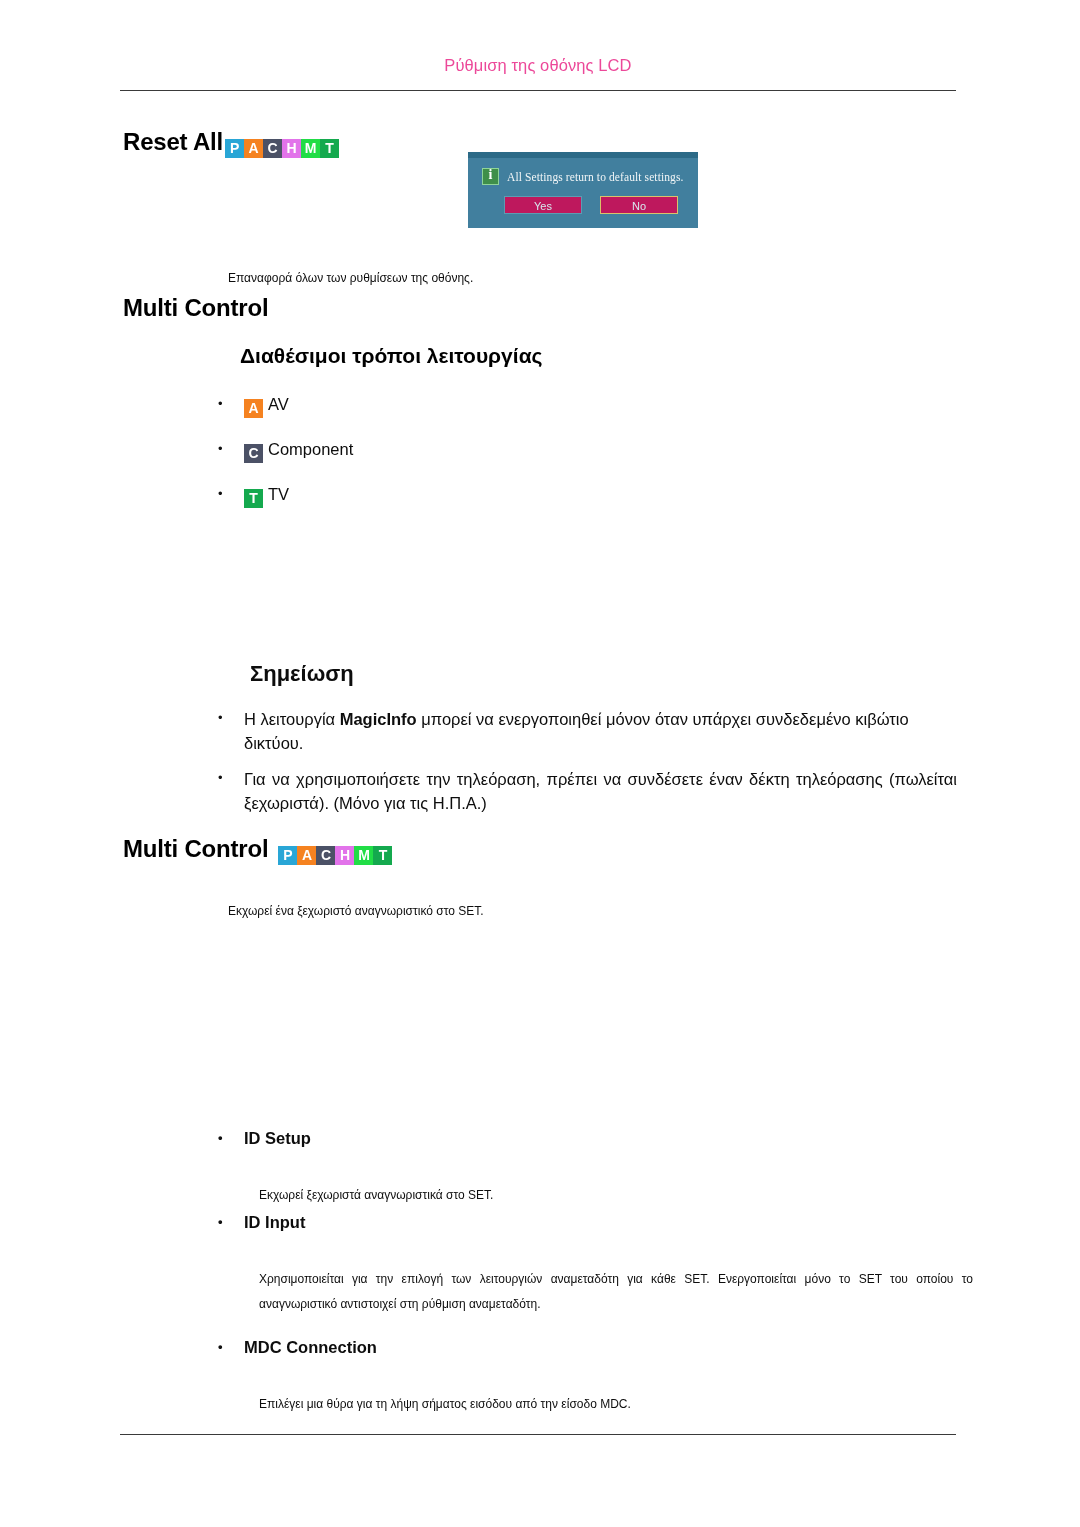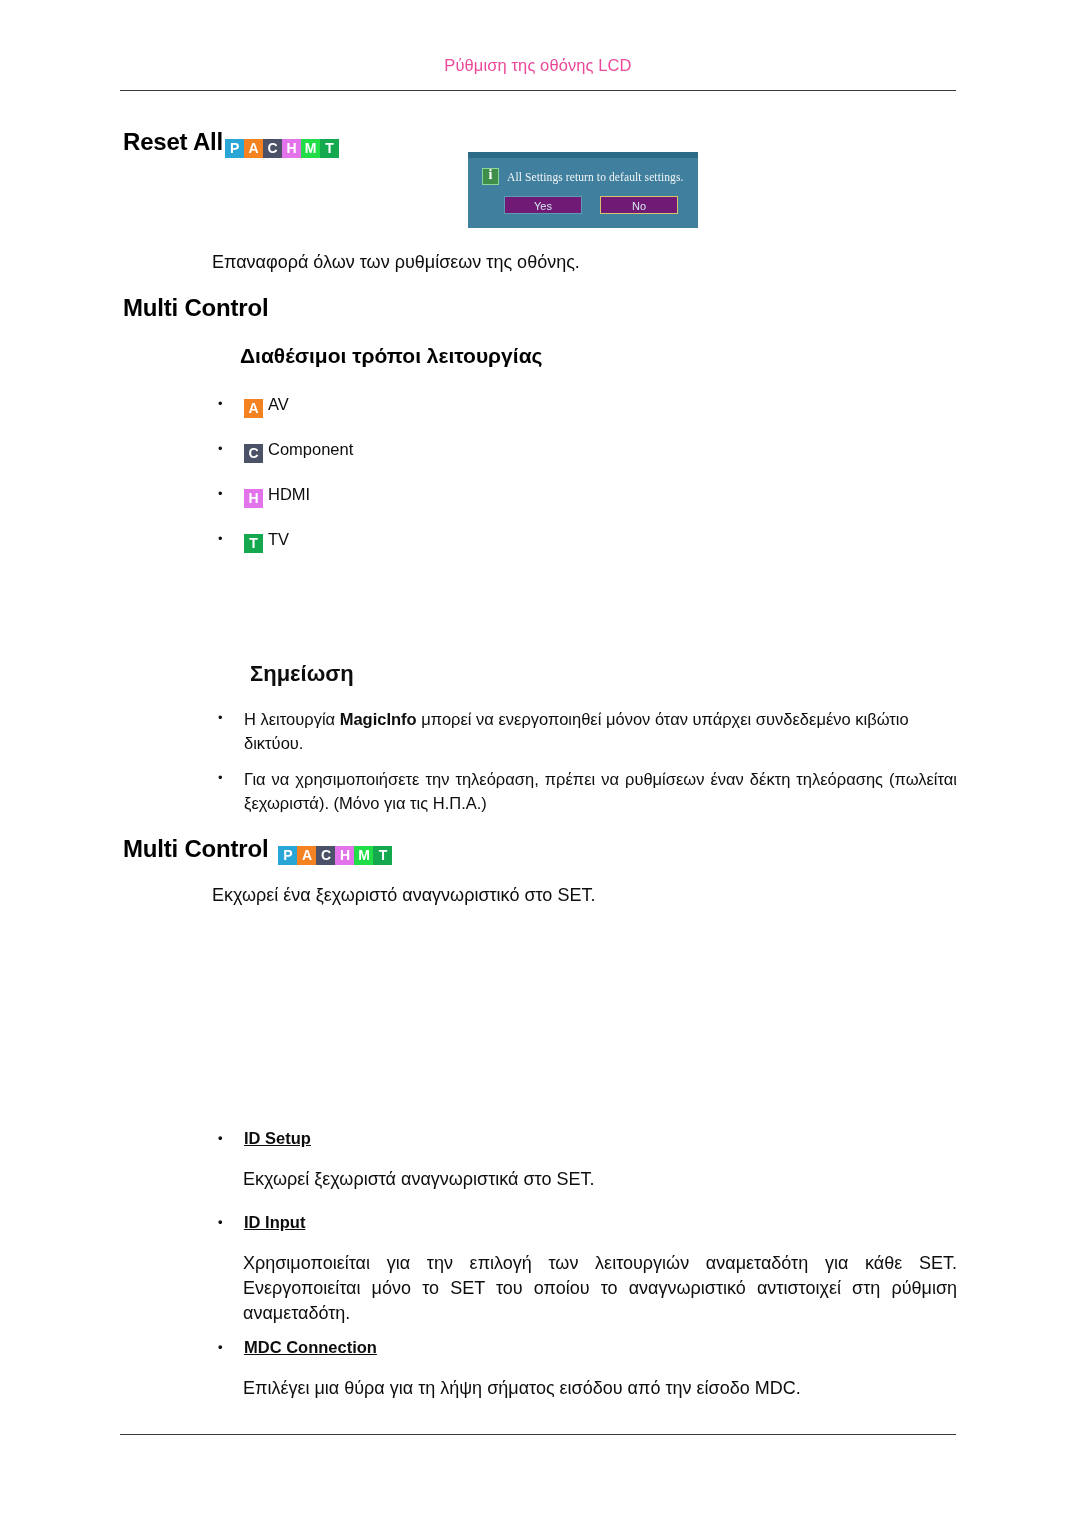--- a/index.html
+++ b/index.html
@@ -162,33 +162,33 @@
     display: flex;
     gap: 18px;
   }
   .osd-btn {
     width: 78px;
     height: 18px;
     line-height: 18px;
     text-align: center;
     font-size: 11px;
     color: #d7e8ee;
-    background: #701a75;
+    background: #be185d;
     border: 1.5px solid #5d9bb2;
     box-sizing: border-box;
   }
   .osd-btn.selected {
     border-color: #d9c36a;
   }
 
   
   .para {
     position: absolute;
-    margin: 0;
-    font-size: 18px;
+    margin: 16px;
+    font-size: 12px;
     line-height: 25px;
     color: #0d0d0d;
   }
   .para.justify { text-align: justify; }
 
   
   .blist {
     position: absolute;
     margin: 0;
     padding: 0;
@@ -202,21 +202,21 @@
     color: #0d0d0d;
   }
   .bitem::before {
     content: "\2022";
     position: absolute;
     left: 6px;
     top: -1px;
     font-size: 13px;
     color: #111;
   }
-  .bitem.bold { font-weight: bold; text-decoration: underline; }
+  .bitem.bold { font-weight: bold; }
   .bitem.justify { text-align: justify; }
   .bitem .strong { font-weight: bold; }
 
   
   .tight { line-height: 24px; }
 
   .note-label {
     position: absolute;
     margin: 0;
     font-size: 22px;
@@ -257,32 +257,31 @@
 
   <p class="para" style="left:212px; top:250px; width:640px;">Επαναφορά όλων των ρυθμίσεων της οθόνης.</p>
 
   <h1 class="sec-title" style="left:123px; top:296px;">Multi Control</h1>
 
   <h2 class="sub-title" style="left:240px; top:345px;">Διαθέσιμοι τρόποι λειτουργίας</h2>
 
   <ul class="blist" id="mode-list" style="left:212px; top:392px; width:560px;">
       <li class="bitem" style="margin-bottom: 19px;"><span class="chip-inline" style="background: rgb(245, 130, 32);">A</span><span>AV</span></li>
       <li class="bitem" style="margin-bottom: 19px;"><span class="chip-inline" style="background: rgb(75, 81, 102);">C</span><span>Component</span></li>
-      <li class="bitem" style="margin-bottom: 19px;"><span class="chip-inline" style="background: rgb(226, 115, 234);">H</span><span>HDMI</span></li>
       <li class="bitem" style="margin-bottom: 19px;"><span class="chip-inline" style="background: rgb(20, 169, 78);">T</span><span>TV</span></li>
     </ul>
 
   <p class="note-label" style="left:250px; top:661px;">Σημείωση</p>
 
   <ul class="blist" style="left:212px; top:707px; width:745px;">
     <li class="bitem tight">
       <span>Η λειτουργία </span><span class="strong">MagicInfo</span><span> μπορεί να ενεργοποιηθεί μόνον όταν υπάρχει συνδεδεμένο κιβώτιο δικτύου.</span>
     </li>
     <li class="bitem tight justify" style="margin-top:12px;">
-      <span>Για να χρησιμοποιήσετε την τηλεόραση, πρέπει να ρυθμίσεων έναν δέκτη τηλεόρασης (πωλείται ξεχωριστά). (Μόνο για τις Η.Π.Α.)</span>
+      <span>Για να χρησιμοποιήσετε την τηλεόραση, πρέπει να συνδέσετε έναν δέκτη τηλεόρασης (πωλείται ξεχωριστά). (Μόνο για τις Η.Π.Α.)</span>
     </li>
   </ul>
 
   <h1 class="sec-title" style="left:123px; top:837px;">
     <span>Multi Control</span><span class="badge-strip spaced" id="badges-multi-control">
         <span class="chip" style="background: rgb(41, 166, 214);">P</span>
         <span class="chip" style="background: rgb(245, 130, 32);">A</span>
         <span class="chip" style="background: rgb(75, 81, 102);">C</span>
         <span class="chip" style="background: rgb(226, 115, 234);">H</span>
         <span class="chip" style="background: rgb(33, 221, 70);">M</span>

